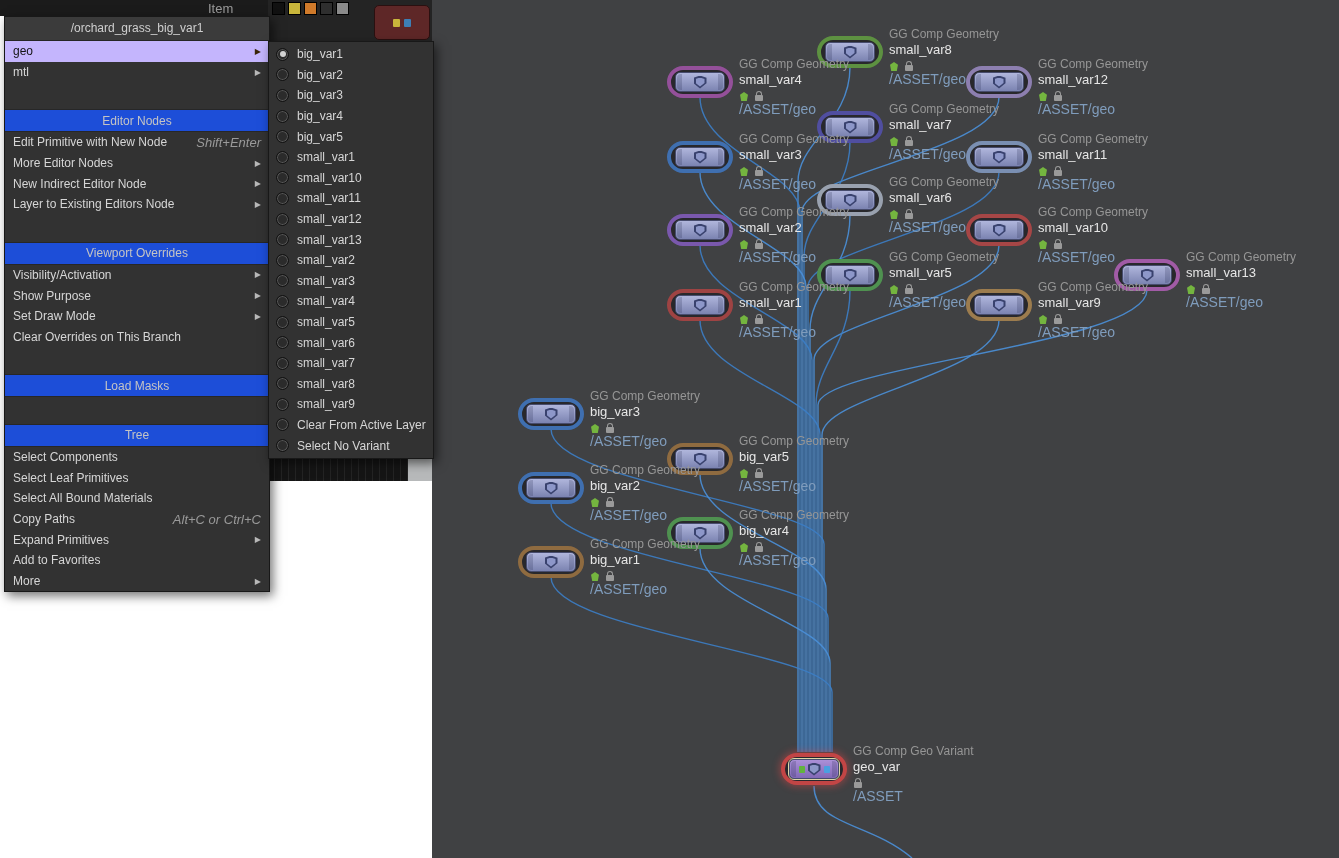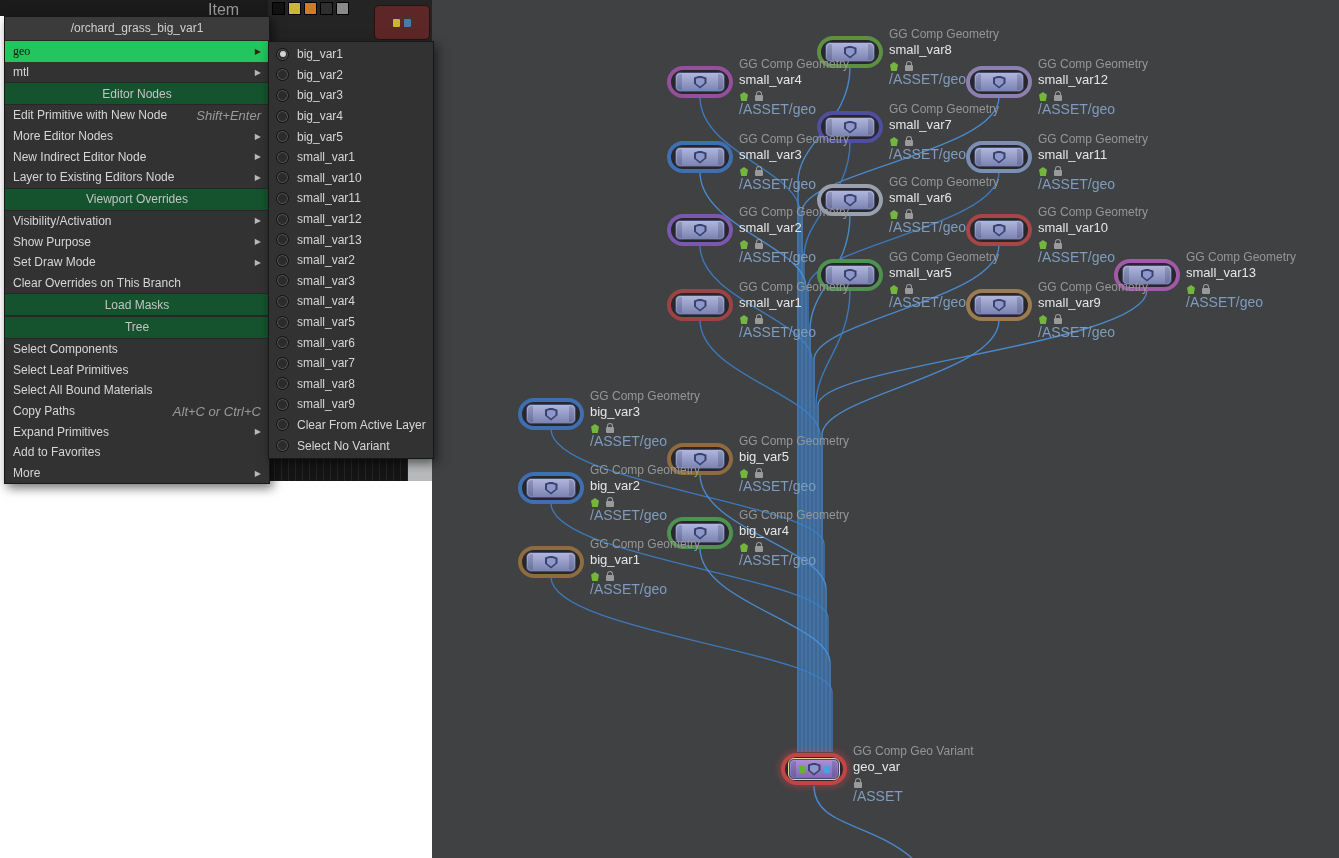--- a/index.html
+++ b/index.html
@@ -34,44 +34,44 @@
   .nname{font-size:13px;line-height:16px;color:#e6e6e6;}
   .nbadges{height:14px;display:flex;align-items:flex-end;gap:7px;padding:1px 0 1px 1px;box-sizing:border-box;}
   .badge-green{width:8px;height:9px;background:#74b53f;clip-path:polygon(50% 0,100% 30%,85% 100%,15% 100%,0 30%);}
   .badge-lock{position:relative;width:8px;height:6px;background:#9a9a9a;border-radius:1px;margin-top:4px;}
   .badge-lock::before{content:"";position:absolute;left:1px;top:-4px;width:4px;height:4px;
                       border:1.4px solid #9a9a9a;border-bottom:none;border-radius:3px 3px 0 0;}
   .npath{font-size:14px;line-height:15px;color:#7f9cbc;}
 
   
   .top-strip{position:absolute;left:0;top:0;width:268px;height:16px;background:#1b1b1b;z-index:3;overflow:hidden;}
-  .frag-text{position:absolute;left:208px;top:1px;font-size:16px;color:#9a9a9a;}
+  .frag-text{position:absolute;left:208px;top:1px;font-size:13px;color:#9a9a9a;}
   .palette-frag{position:absolute;left:268px;top:0;width:164px;height:41px;background:#242424;z-index:3;overflow:hidden;}
   .swatch-row{position:absolute;left:4px;top:2px;display:flex;gap:3px;}
   .swatch{width:11px;height:11px;border:1px solid #000;}
   .node-frag{position:absolute;left:106px;top:5px;width:54px;height:33px;background:#5e2727;border-radius:5px;
              border:1px solid #2a1010;display:flex;align-items:center;justify-content:center;gap:4px;}
   .node-frag .chip{width:7px;height:8px;}
   .bottom-frag{position:absolute;left:268px;top:458px;width:164px;height:23px;z-index:2;
                background:repeating-linear-gradient(90deg,#151515 0 6px,#242424 6px 7px);}
   .gray-block{position:absolute;left:408px;top:441px;width:24px;height:40px;background:#b7b9ba;z-index:2;}
 
   
   .menu{position:absolute;left:4px;top:16px;width:264px;background:#323232;border:1px solid #181818;
         box-shadow:3px 4px 10px rgba(0,0,0,.55);z-index:4;font-size:12px;color:#d6d6d6;}
   .menu-header{height:23px;line-height:23px;text-align:center;color:#cfcfcf;background:#3b3b3b;
                border-bottom:1px solid #262626;}
   .menu-item{height:20.7px;display:flex;align-items:center;padding:0 8px;gap:6px;cursor:default;}
   .menu-item .lab{flex:0 1 auto;}
   .menu-item .shortcut{margin-left:auto;font-style:italic;font-size:13px;color:#9a9a9a;}
   .menu-item .arrow{margin-left:auto;font-size:8px;color:#b8b8b8;}
-  .menu-item.hl{background:#22c55e;color:#141414;font-family:Liberation Serif, serif;}
+  .menu-item.hl{background:#c4b5fd;color:#141414;}
   .menu-item.hl .arrow{color:#3a2408;}
   .menu-section{height:20.7px;display:flex;align-items:center;justify-content:center;color:#c4c4c4;
-                background:#14532d;border-top:1px solid #272727;border-bottom:1px solid #272727;}
+                background:#1d4ed8;border-top:1px solid #272727;border-bottom:1px solid #272727;margin-top:27px;}
 
   
   .submenu{position:absolute;left:268px;top:41px;width:164px;background:#323232;border:1px solid #181818;
            box-shadow:3px 4px 10px rgba(0,0,0,.55);z-index:4;font-size:12px;color:#d6d6d6;padding:2px 0;}
   .sub-item{height:20.6px;display:flex;align-items:center;gap:8px;padding:0 7px;}
   .radio{position:relative;flex:none;width:11px;height:11px;border-radius:50%;background:#2b2b2b;
          border:1px solid #121212;box-shadow:inset 0 0 0 1px #565656;}
   .radio.sel::after{content:"";position:absolute;inset:2.5px;border-radius:50%;background:#d2d2d2;}
 </style>
 </head>

